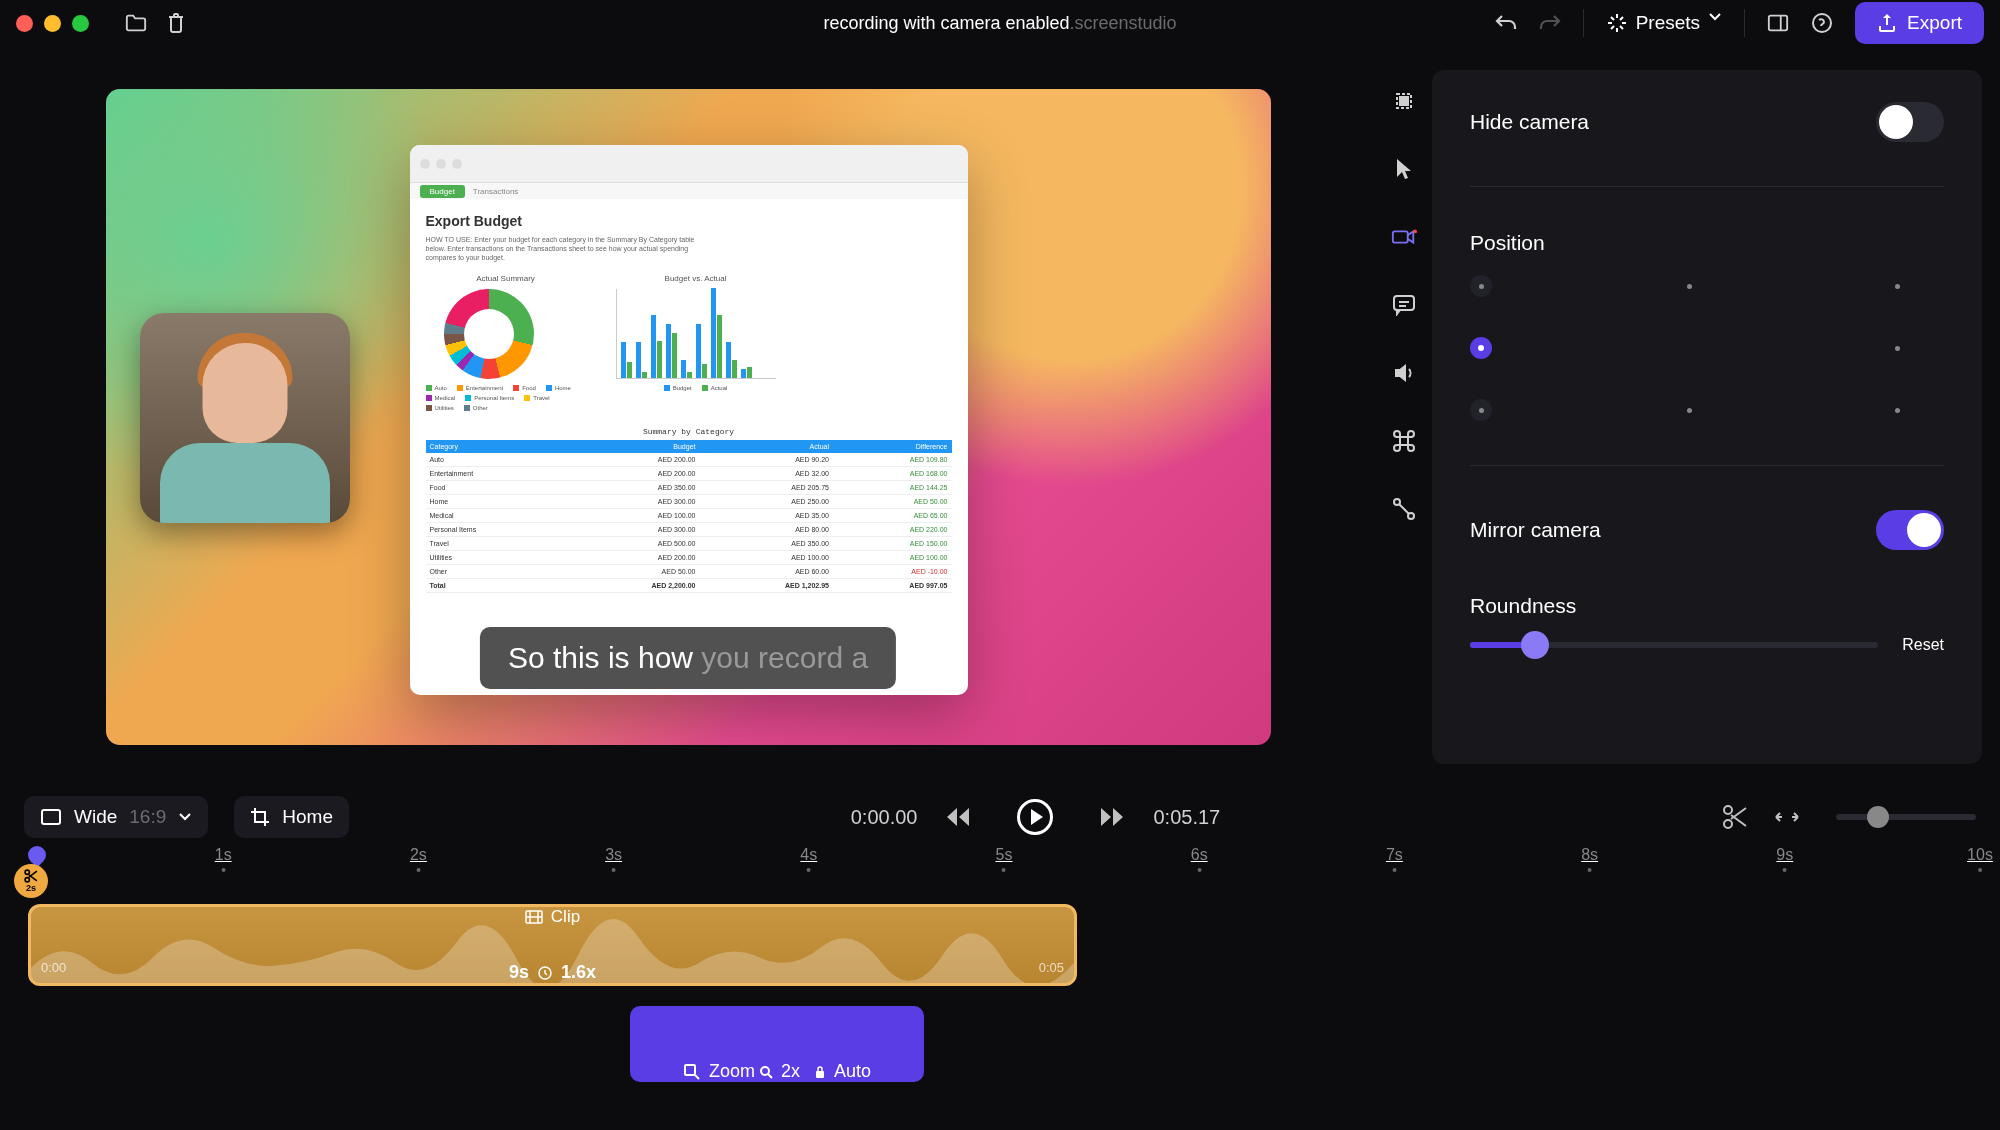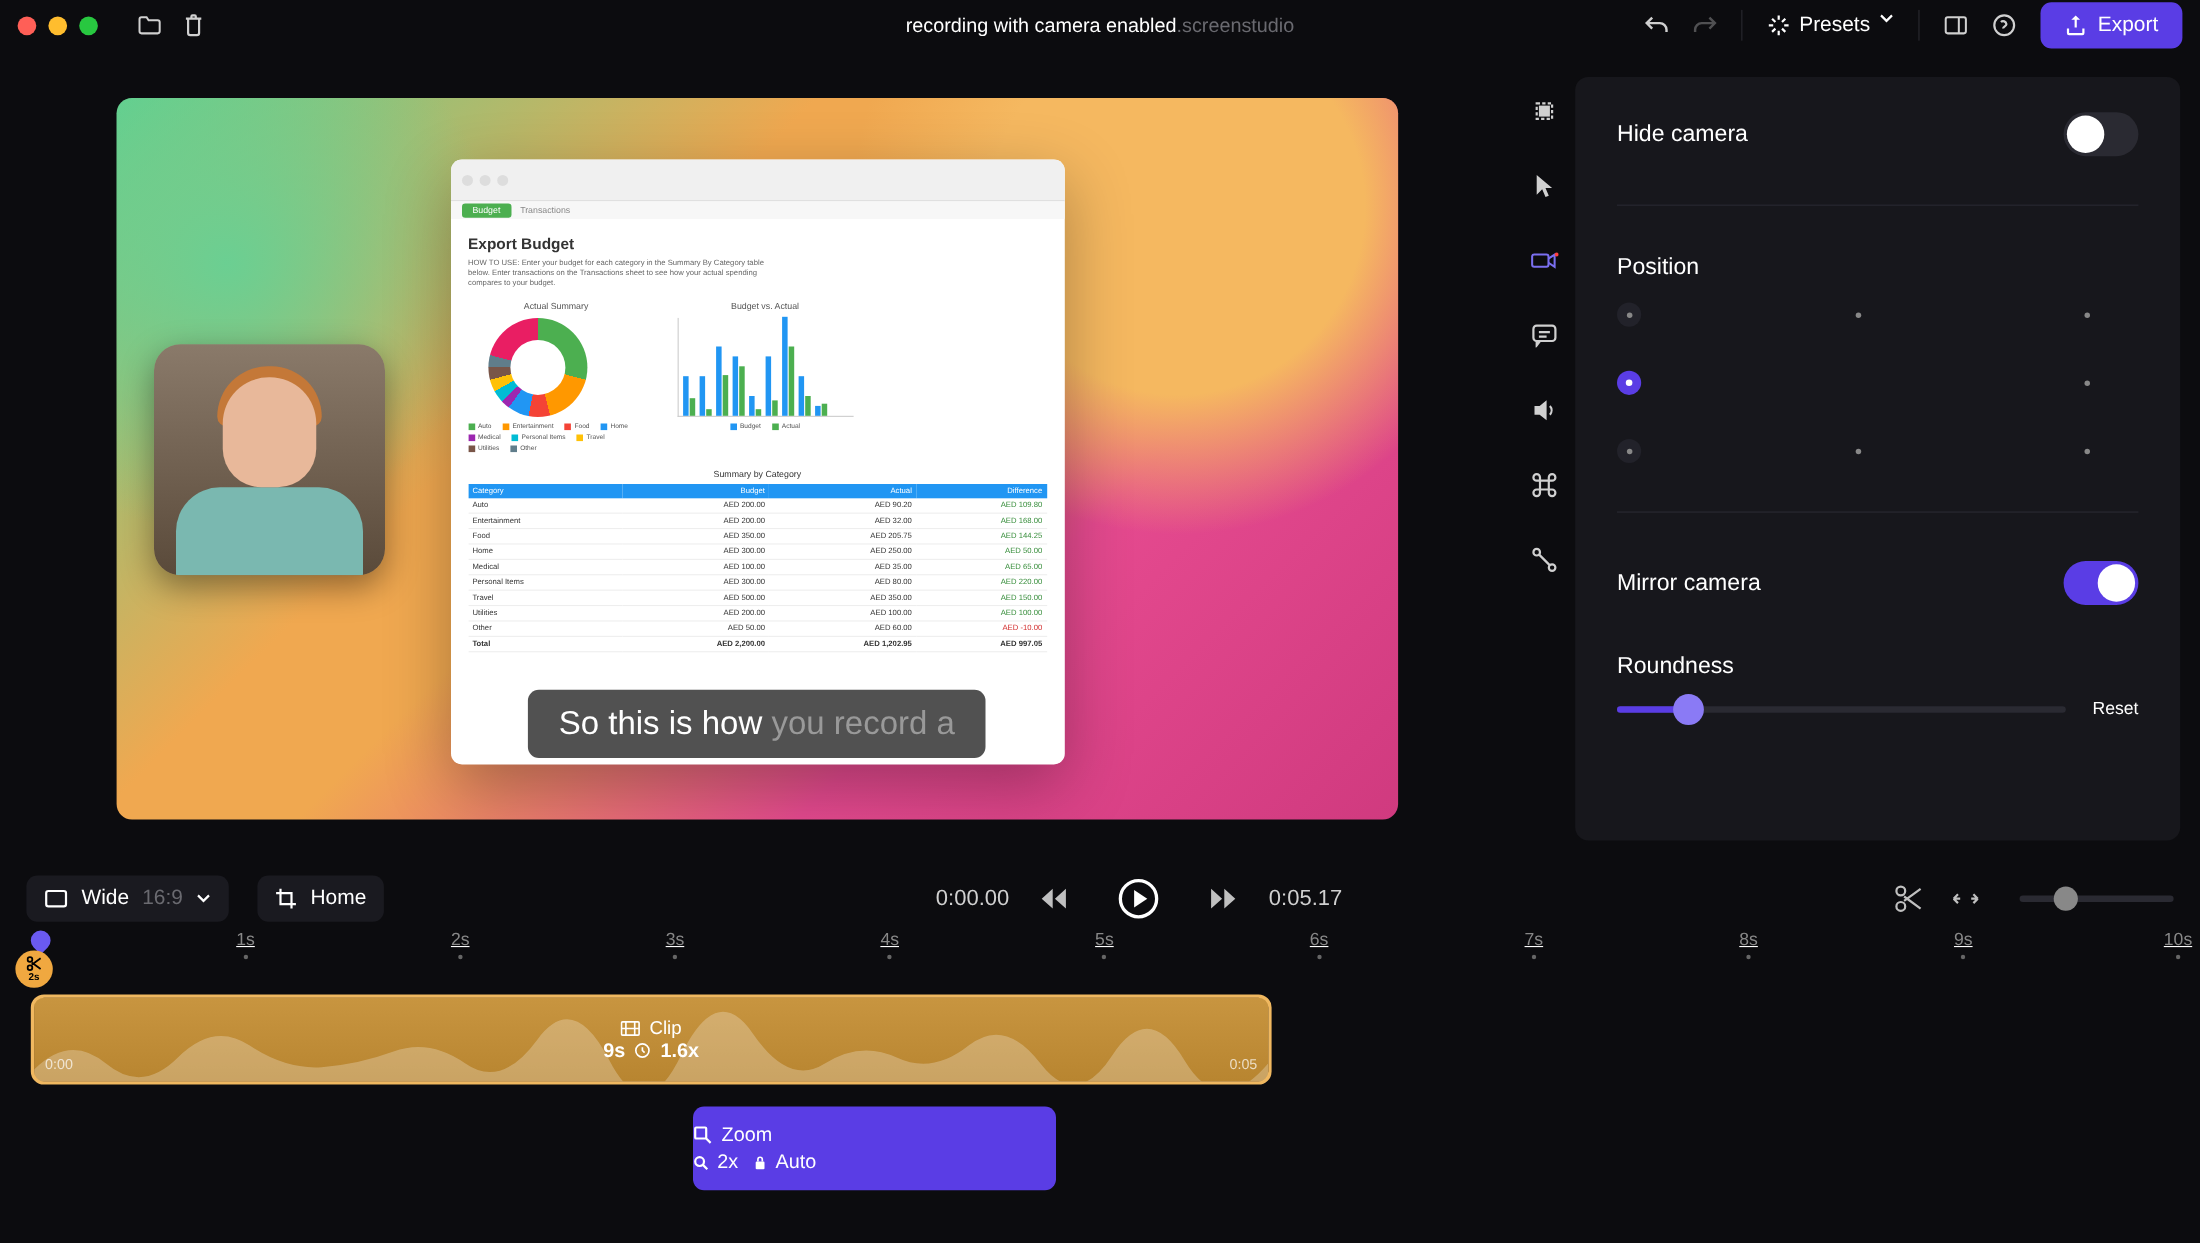--- a/index.html
+++ b/index.html
@@ -41,21 +41,21 @@
 .chart-label { font-size: 8px; text-align: center; margin-bottom: 6px; color: #555; }
 .donut { width: 90px; height: 90px; border-radius: 50%; background: conic-gradient(#4caf50 0 29%, #ff9800 29% 46%, #f44336 46% 53%, #2196f3 53% 60%, #9c27b0 60% 63%, #00bcd4 63% 67%, #ffc107 67% 71%, #795548 71% 75%, #607d8b 75% 79%, #e91e63 79% 100%); position: relative; margin: 0 18px; }
 .donut::after { content: ''; position: absolute; inset: 20px; background: #fff; border-radius: 50%; }
 .bars-chart { height: 90px; display: flex; align-items: flex-end; gap: 4px; padding: 0 4px; border-left: 1px solid #ccc; border-bottom: 1px solid #ccc; }
 .bar-pair { display: flex; gap: 1px; align-items: flex-end; }
 .bar-b { width: 5px; background: #2196f3; }
 .bar-a { width: 5px; background: #4caf50; }
 .legend-row { display: flex; flex-wrap: wrap; gap: 4px 10px; font-size: 6px; color: #555; margin-top: 6px; }
 .leg-item { display: flex; align-items: center; gap: 3px; }
 .leg-sw { width: 6px; height: 6px; }
-.table-title { font-size: 8px; text-align: center; margin: 4px 0; color: #333; }
+.table-title { font-size: 8px; text-align: center; margin: 4px 0; color: #333; font-family: Liberation Mono, monospace; }
 .data-table { width: 100%; font-size: 7px; border-collapse: collapse; }
 .data-table th { background: #2196f3; color: #fff; padding: 3px 4px; text-align: left; font-weight: 500; }
 .data-table td { padding: 3px 4px; border-bottom: 1px solid #eee; }
 .data-table .num { text-align: right; }
 .data-table .neg { color: #d32f2f; }
 .data-table .pos { color: #388e3c; }
 .data-table tr.total td { font-weight: 700; border-top: 1px solid #999; }
 
 .camera-overlay { position: absolute; left: 34px; bottom: 222px; width: 210px; height: 210px; border-radius: 24px; background: linear-gradient(180deg, #8a7a6a 0%, #5a4a3a 100%); overflow: hidden; box-shadow: 0 10px 30px rgba(0,0,0,0.4); }
 .person { position: absolute; inset: 0; }
@@ -105,27 +105,27 @@
 .zoom-thumb { position: absolute; width: 22px; height: 22px; background: #888; border-radius: 50%; top: 50%; transform: translate(-50%, -50%); left: 30%; }
 
 
 .timeline { position: relative; height: 284px; padding: 0 24px; }
 .ruler { display: flex; position: relative; height: 36px; margin-left: 4px; }
 .ruler-mark { position: absolute; transform: translateX(-50%); text-align: center; text-decoration: underline; }
 .ruler-mark .lbl { font-size: 16px; color: #888; }
 .ruler-mark .tick { width: 4px; height: 4px; background: #666; border-radius: 50%; margin: 4px auto 0; }
 .playhead { position: absolute; left: 28px; top: 0; width: 18px; height: 18px; background: #6a5af0; border-radius: 50% 50% 50% 0; transform: rotate(-45deg); }
 .cut-marker { position: absolute; left: 14px; top: 18px; width: 34px; height: 34px; background: #f0a840; border-radius: 50%; display: flex; flex-direction: column; align-items: center; justify-content: center; font-size: 10px; color: #000; }
-.clip-track { position: absolute; left: 28px; top: 58px; width: 1128px; height: 82px; background: linear-gradient(180deg, #c89540 0%, #b88530 100%); border: 3px solid #f0b860; border-radius: 12px; display: flex; flex-direction: column; align-items: center; justify-content: center; color: #fff; overflow: hidden; }
+.clip-track { position: absolute; left: 28px; top: 58px; width: 1049px; height: 82px; background: linear-gradient(180deg, #c89540 0%, #b88530 100%); border: 3px solid #f0b860; border-radius: 12px; display: flex; flex-direction: column; align-items: center; justify-content: space-between; color: #fff; overflow: hidden; }
 .clip-label-row { display: flex; align-items: center; gap: 8px; font-size: 17px; }
 .clip-time-row { display: flex; align-items: center; gap: 8px; font-size: 18px; font-weight: 600; }
 .clip-start { position: absolute; left: 10px; bottom: 8px; font-size: 13px; opacity: 0.7; }
 .clip-end { position: absolute; right: 10px; bottom: 8px; font-size: 13px; opacity: 0.7; }
 .waveform { position: absolute; inset: 0; opacity: 0.25; }
-.zoom-track { position: absolute; left: 630px; top: 160px; width: 330px; height: 76px; background: #5a3de5; border-radius: 10px; display: flex; flex-direction: column; align-items: flex-start; justify-content: center; font-size: 18px; gap: 4px; }
+.zoom-track { position: absolute; left: 630px; top: 160px; width: 294px; height: 76px; background: #5a3de5; border-radius: 10px; display: flex; flex-direction: row; align-items: flex-end; justify-content: center; font-size: 18px; gap: 4px; }
 .zoom-row { display: flex; align-items: center; gap: 8px; }
 
 svg { display: block; }
 </style>
 </head>
 <body>
 
 <div class="topbar">
   <div class="traffic">
     <span class="red"></span>

